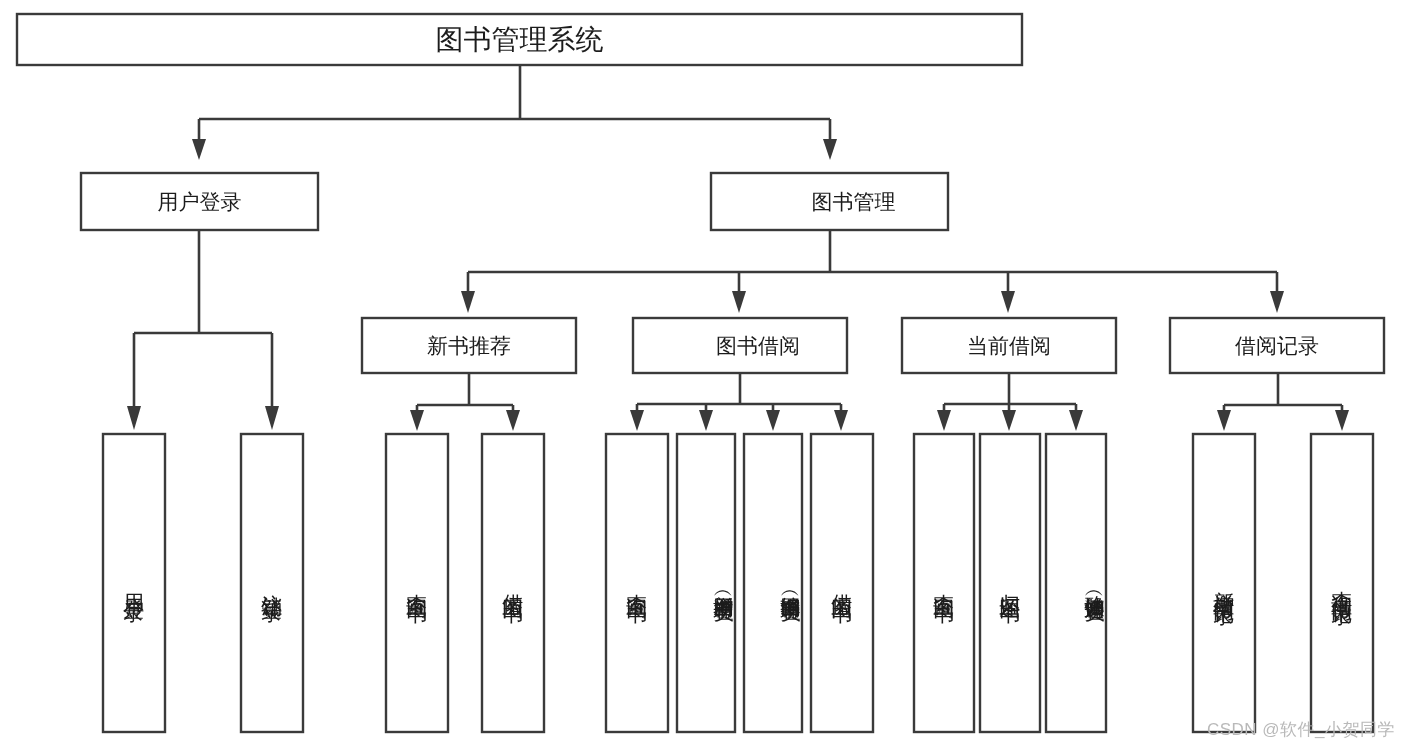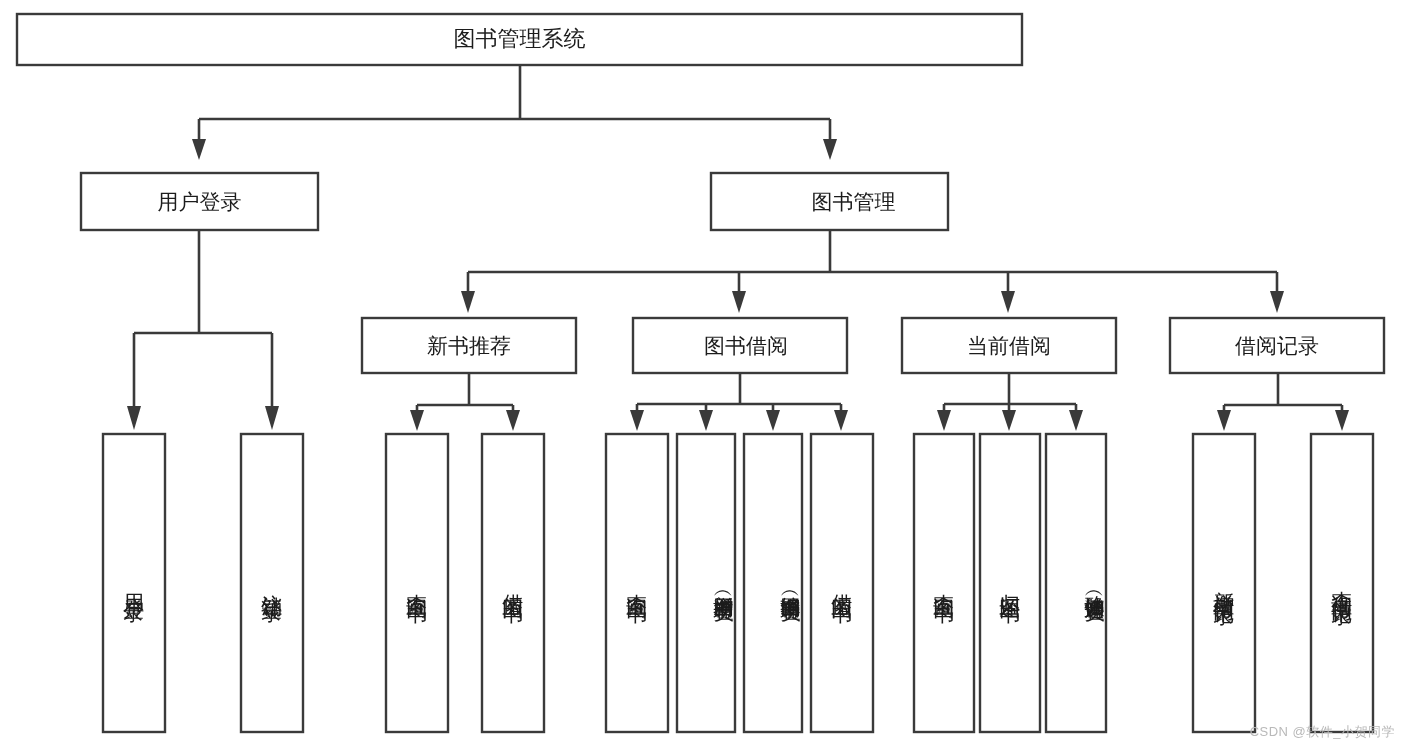--- a/index.html
+++ b/index.html
@@ -51,21 +51,21 @@
     font-family: "Liberation Sans", "DejaVu Sans", sans-serif;
     pointer-events: none;
     text-align: center;
     line-height: 1.12;
     white-space: nowrap;
   }
   .label-h {
     font-size: 21px;
   }
   .label-root {
-    font-size: 22px;
+    font-size: 28px;
     text-align: center;
   }
   .label-v {
     writing-mode: vertical-rl;
     text-orientation: upright;
     letter-spacing: 3px;
     font-size: 21px;
     align-items: center;
     justify-content: center;
   }
@@ -76,21 +76,21 @@
     font-size: 20px;
     align-items: flex-start;
     justify-content: center;
     padding-top: 2px;
     box-sizing: border-box;
   }
   .watermark {
     position: absolute;
     right: 10px;
     bottom: 6px;
-    font-size: 13px;
+    font-size: 17px;
     color: #b9b9b9;
     font-family: "Liberation Sans", "DejaVu Sans", sans-serif;
     letter-spacing: 0.5px;
     white-space: nowrap;
   }
 </style>
 </head>
 <body>
 
 <div id="diagram-root">
@@ -185,21 +185,21 @@
     <rect class="node-box" x="1311" y="434" width="62" height="298"></rect>
 
   </svg>
 
   <div class="node-label label-root" style="left:17px; top:14px; width:1005px; height:51px;">图书管理系统</div>
 
   <div class="node-label label-h" style="left:81px; top:173px; width:237px; height:57px;">用户登录</div>
   <div class="node-label label-h" style="left:711px; top:173px; width:237px; height:57px;padding-left:24px;">图书管理</div>
 
   <div class="node-label label-h" style="left:362px; top:318px; width:214px; height:55px;text-align:center;">新书推荐</div>
-  <div class="node-label label-h" style="left:633px; top:318px; width:226px; height:55px;">图书借阅</div>
+  <div class="node-label label-h" style="left:633px; top:318px; width:226px; height:55px;padding-left:12px;">图书借阅</div>
   <div class="node-label label-h" style="left:902px; top:318px; width:214px; height:55px;">当前借阅</div>
   <div class="node-label label-h" style="left:1170px; top:318px; width:214px; height:55px;">借阅记录</div>
 
   <div class="node-label label-v" style="left:103px; top:434px; width:62px; height:298px;">用户登录</div>
   <div class="node-label label-v" style="left:241px; top:434px; width:62px; height:298px;">注销登录</div>
 
   <div class="node-label label-v" style="left:386px; top:434px; width:62px; height:298px;">查询图书</div>
   <div class="node-label label-v" style="left:482px; top:434px; width:62px; height:298px;">借阅图书</div>
 
   <div class="node-label label-v" style="left:606px; top:434px; width:62px; height:298px;">查询图书</div>

